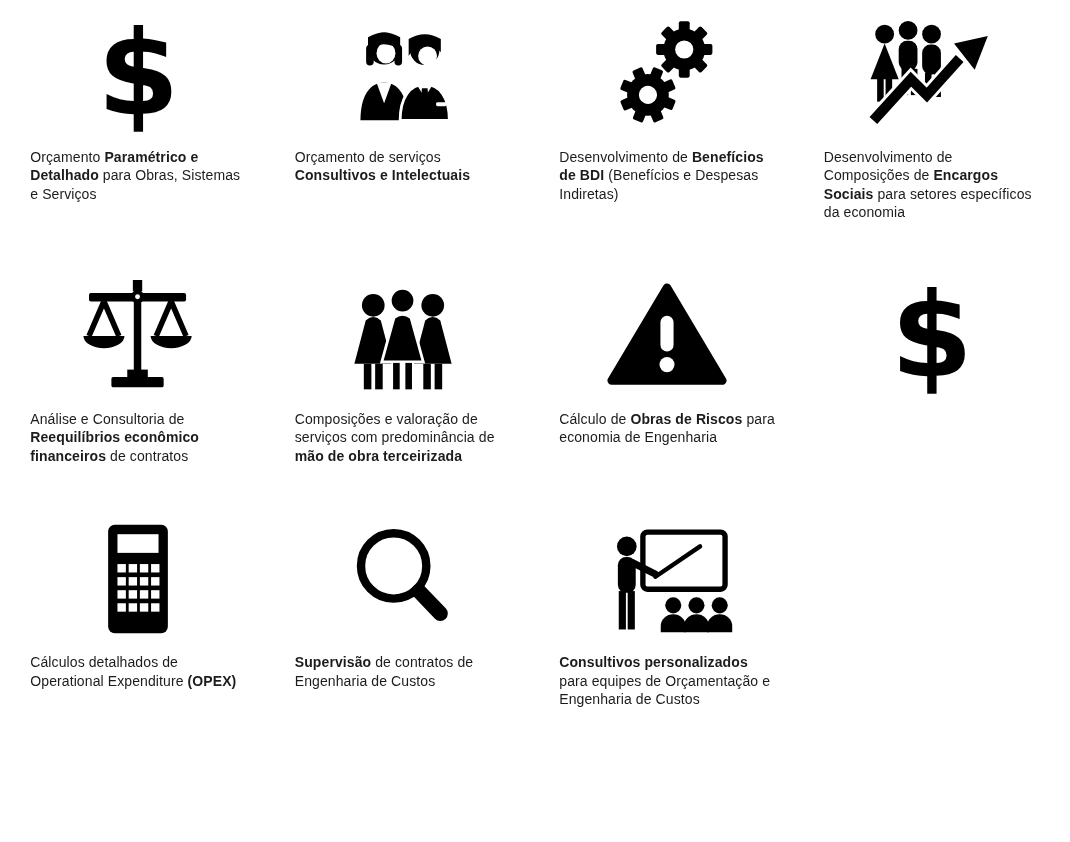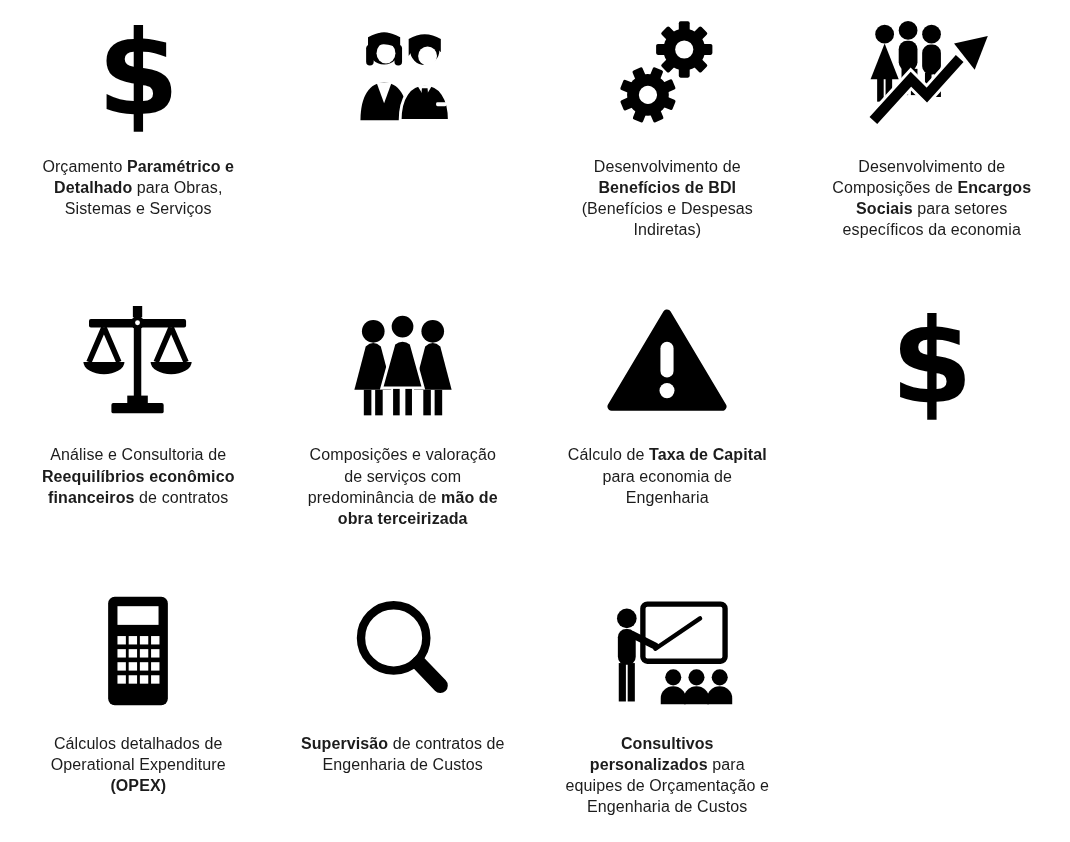--- a/index.html
+++ b/index.html
@@ -32,23 +32,23 @@
   }
   .icon-box svg { display: block; }
   .dollar {
     font-family: "DejaVu Sans", sans-serif;
     font-weight: 700;
     font-size: 118px;
     line-height: 1;
     color: #000;
   }
   .caption {
-    margin: 8px;
-    text-align: center;
-    font-size: 16px;
+    margin: 0;
+    text-align: left;
+    font-size: 14px;
     line-height: 1.32;
     max-width: 216px;
     letter-spacing: 0.1px;
   }
   .caption b { font-weight: 700; }
 </style>
 </head>
 <body>
 
 <div class="grid">
@@ -72,20 +72,21 @@
         <polygon points="37,64 53,64 45,86" fill="#fff"></polygon>
         <circle cx="88" cy="30" r="17" fill="#000" stroke="#fff" stroke-width="3"></circle>
         <ellipse cx="91" cy="36" rx="10" ry="10" fill="#fff"></ellipse>
         <path d="M71,18 Q88,8 105,18 L105,32 Q98,22 84,26 Q76,28 71,36 Z" fill="#000"></path>
         <path d="M62,104 C62,80 72,66 88,66 C104,66 114,80 114,104 Z" fill="#000" stroke="#fff" stroke-width="3"></path>
         <polygon points="80,67 96,67 88,80" fill="#fff"></polygon>
         <polygon points="85,70 91,70 92,83 88,100 84,83" fill="#000"></polygon>
         <rect x="100" y="85" width="11" height="4" rx="1.5" fill="#fff"></rect>
       </svg>
     </div>
+    <p class="caption"><span>Orçamento de serviços </span><b>Consultivos e Intelectuais</b></p>
   </div>
 
 
   <div class="item">
     <div class="icon-box">
       <svg width="118" height="118" viewBox="0 0 130 130">
         <g transform="translate(84,38)">
           <g fill="#000">
             <rect x="-6" y="-31" width="12" height="14" rx="2"></rect>
             <rect x="-6" y="-31" width="12" height="14" rx="2" transform="rotate(45)"></rect>
@@ -186,21 +187,21 @@
   </div>
 
   <div class="item">
     <div class="icon-box">
       <svg width="122" height="110" viewBox="0 0 130 115">
         <path d="M65,6 L124,105 H6 Z" fill="#000" stroke="#000" stroke-width="9" stroke-linejoin="round"></path>
         <rect x="58" y="36" width="14" height="38" rx="7" fill="#fff"></rect>
         <circle cx="65" cy="88" r="8" fill="#fff"></circle>
       </svg>
     </div>
-    <p class="caption"><span>Cálculo de </span><b>Taxa de Capital</b><span> para economia de Engenharia</span></p>
+    <p class="caption"><span>Cálculo de </span><b>Obras de Riscos</b><span> para economia de Engenharia</span></p>
   </div>
 
   <div class="item">
     <div class="icon-box">
       <span class="dollar">$</span>
     </div>
   </div>
 
   <div class="item">
     <div class="icon-box">

